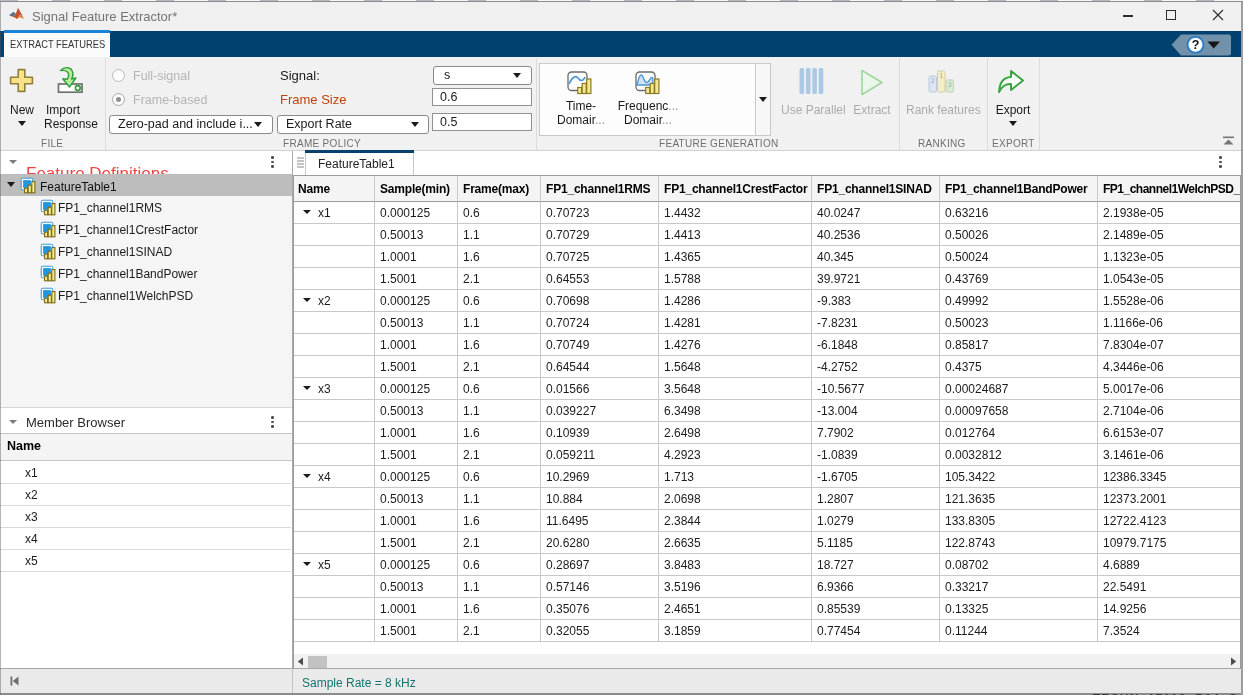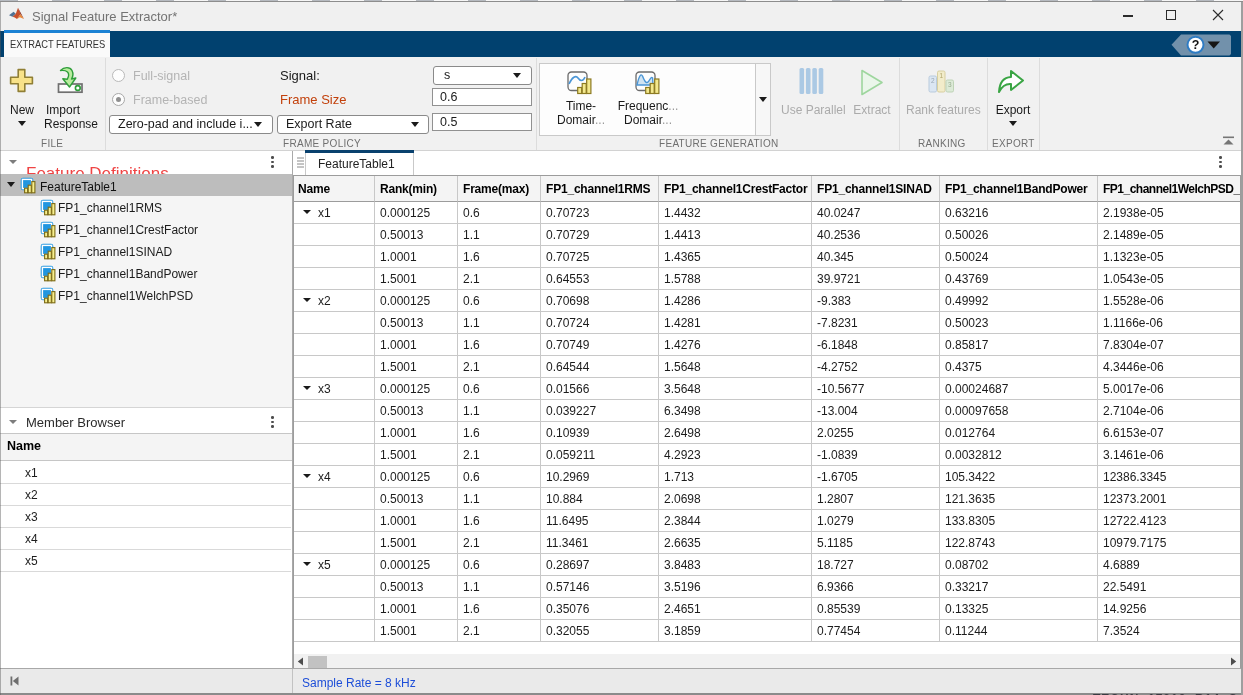--- a/index.html
+++ b/index.html
@@ -256,21 +256,21 @@
           <col style="width:83px">
           <col style="width:118px">
           <col style="width:153px">
           <col style="width:128px">
           <col style="width:158px">
           <col style="width:143px">
         </colgroup>
         <tbody>
           <tr>
             <th>Name</th>
-            <th>Rank(min)</th>
+            <th>Sample(min)</th>
             <th>Frame(max)</th>
             <th>FP1_channel1RMS</th>
             <th>FP1_channel1CrestFactor</th>
             <th>FP1_channel1SINAD</th>
             <th>FP1_channel1BandPower</th>
             <th style="letter-spacing:-0.5px">FP1_channel1WelchPSD_</th>
           </tr>
           <tr>
             <td style="position:relative"><span style="position:absolute;left:10px;top:8px;width:0;height:0;border-left:4px solid transparent;border-right:4px solid transparent;border-top:4.5px solid #1a1a1a"></span><span style="padding-left:20px">x1</span></td>
             <td>0.000125</td>
@@ -370,21 +370,21 @@
             <td>-13.004</td>
             <td>0.00097658</td>
             <td>2.7104e-06</td>
           </tr>
           <tr>
             <td></td>
             <td>1.0001</td>
             <td>1.6</td>
             <td>0.10939</td>
             <td>2.6498</td>
-            <td>2.0255</td>
+            <td>7.7902</td>
             <td>0.012764</td>
             <td>6.6153e-07</td>
           </tr>
           <tr>
             <td></td>
             <td>1.5001</td>
             <td>2.1</td>
             <td>0.059211</td>
             <td>4.2923</td>
             <td>-1.0839</td>
@@ -418,21 +418,21 @@
             <td>11.6495</td>
             <td>2.3844</td>
             <td>1.0279</td>
             <td>133.8305</td>
             <td>12722.4123</td>
           </tr>
           <tr>
             <td></td>
             <td>1.5001</td>
             <td>2.1</td>
-            <td>11.3461</td>
+            <td>20.6280</td>
             <td>2.6635</td>
             <td>5.1185</td>
             <td>122.8743</td>
             <td>10979.7175</td>
           </tr>
           <tr>
             <td style="position:relative"><span style="position:absolute;left:10px;top:8px;width:0;height:0;border-left:4px solid transparent;border-right:4px solid transparent;border-top:4.5px solid #1a1a1a"></span><span style="padding-left:20px">x5</span></td>
             <td>0.000125</td>
             <td>0.6</td>
             <td>0.28697</td>
@@ -484,21 +484,21 @@
     <svg class="abs" style="left:1230px;top:657px" width="7" height="9" viewBox="0 0 7 9">
       <polygon points="1,0.5 1,8.5 6.2,4.5" fill="#4d4d4d"></polygon>
     </svg>
     <div class="abs" style="left:0;top:668px;width:1243px;height:1px;background:#a8a8a8"></div>
     <div class="abs" style="left:0;top:669px;width:1243px;height:24px;background:#eaeaea"></div>
     <div class="abs" style="left:292px;top:669px;width:1px;height:24px;background:#c2c2c2"></div>
     <svg class="abs" style="left:10px;top:676px" width="9" height="10" viewBox="0 0 9 10">
       <rect x="0.5" y="0.5" width="1.8" height="9" fill="#6e6e6e"></rect>
       <polygon points="8.5,0.5 8.5,9.5 2.8,5" fill="#6e6e6e"></polygon>
     </svg>
-    <div class="abs" style="left:302px;top:676px;font-size:12px;color:#1d4ed8">Sample Rate = 8 kHz</div>
+    <div class="abs" style="left:302px;top:676px;font-size:12px;color:#0f766e">Sample Rate = 8 kHz</div>
     <div class="abs" style="left:0;top:693px;width:1243px;height:2px;background:#8b8b8b"></div>
     <div class="abs" style="left:1241px;top:0;width:2px;height:695px;background:#9e9e9e"></div>
     <div class="abs" style="left:0;top:0;width:1px;height:695px;background:rgba(90,90,90,0.45)"></div>
     <div class="abs" style="left:0;top:1px;width:1243px;height:1px;background:#8d8d8d"></div>
     <div class="abs" style="left:0;top:0;width:1243px;height:1px;background:repeating-linear-gradient(90deg,#b6bac0 0 18px,#f6f6f6 18px 52px)"></div>
     <div class="abs" style="left:1093px;top:692px;width:150px;height:3px;overflow:hidden">
       <div style="font-size:12px;font-weight:bold;color:#3a3a42;letter-spacing:1px;white-space:nowrap">TECHN. 17312&nbsp;&nbsp;R14. S., BLK</div>
     </div>
   </div>
 </body></html>

